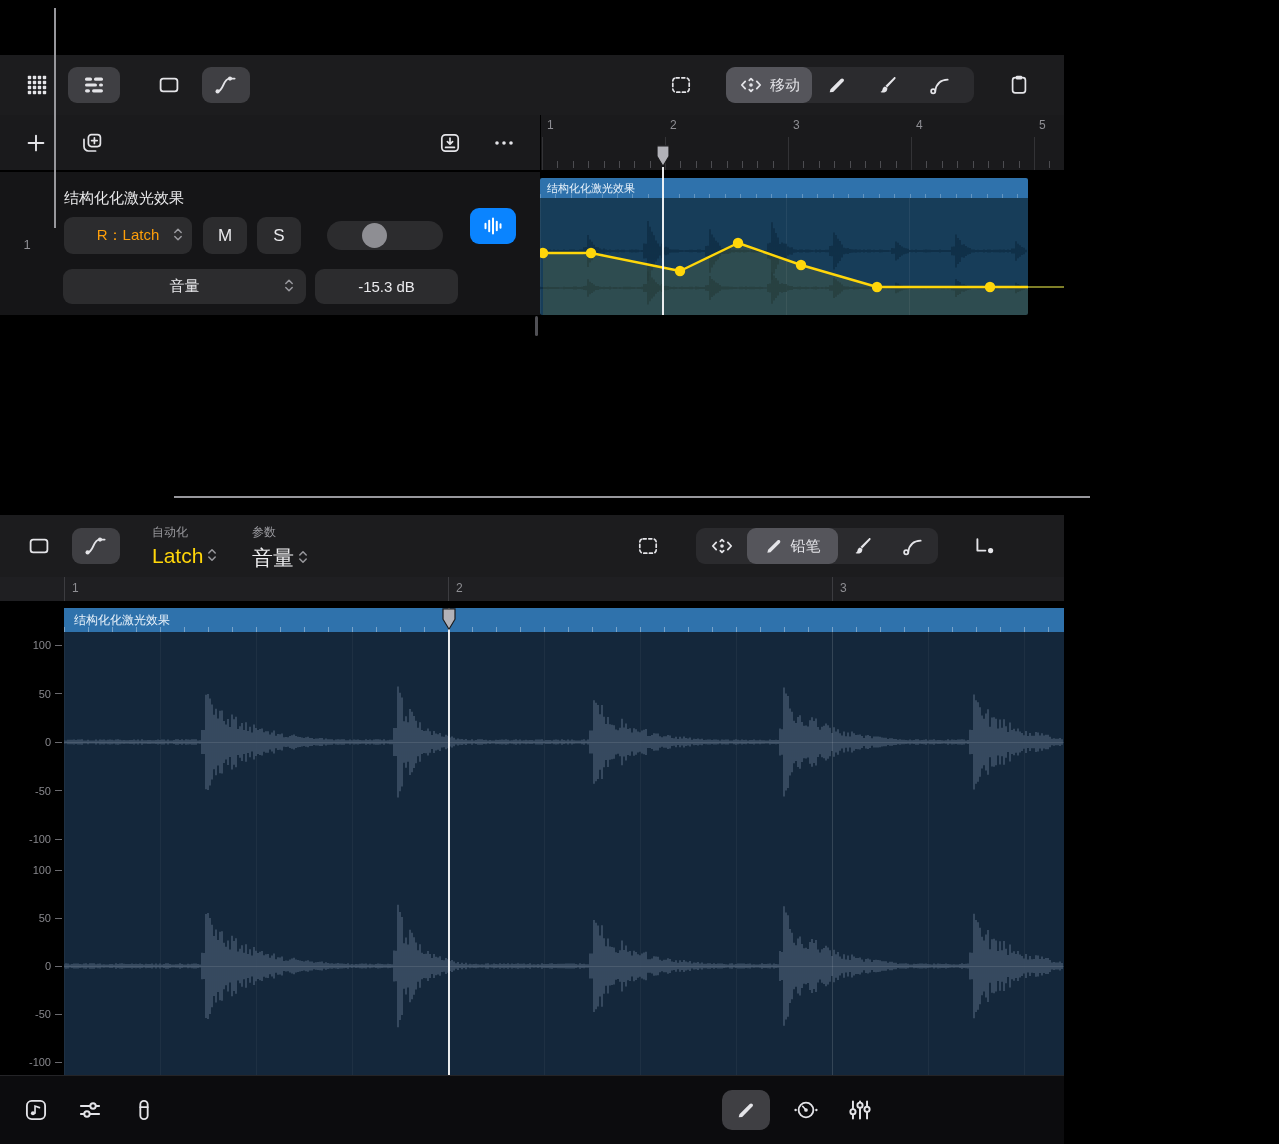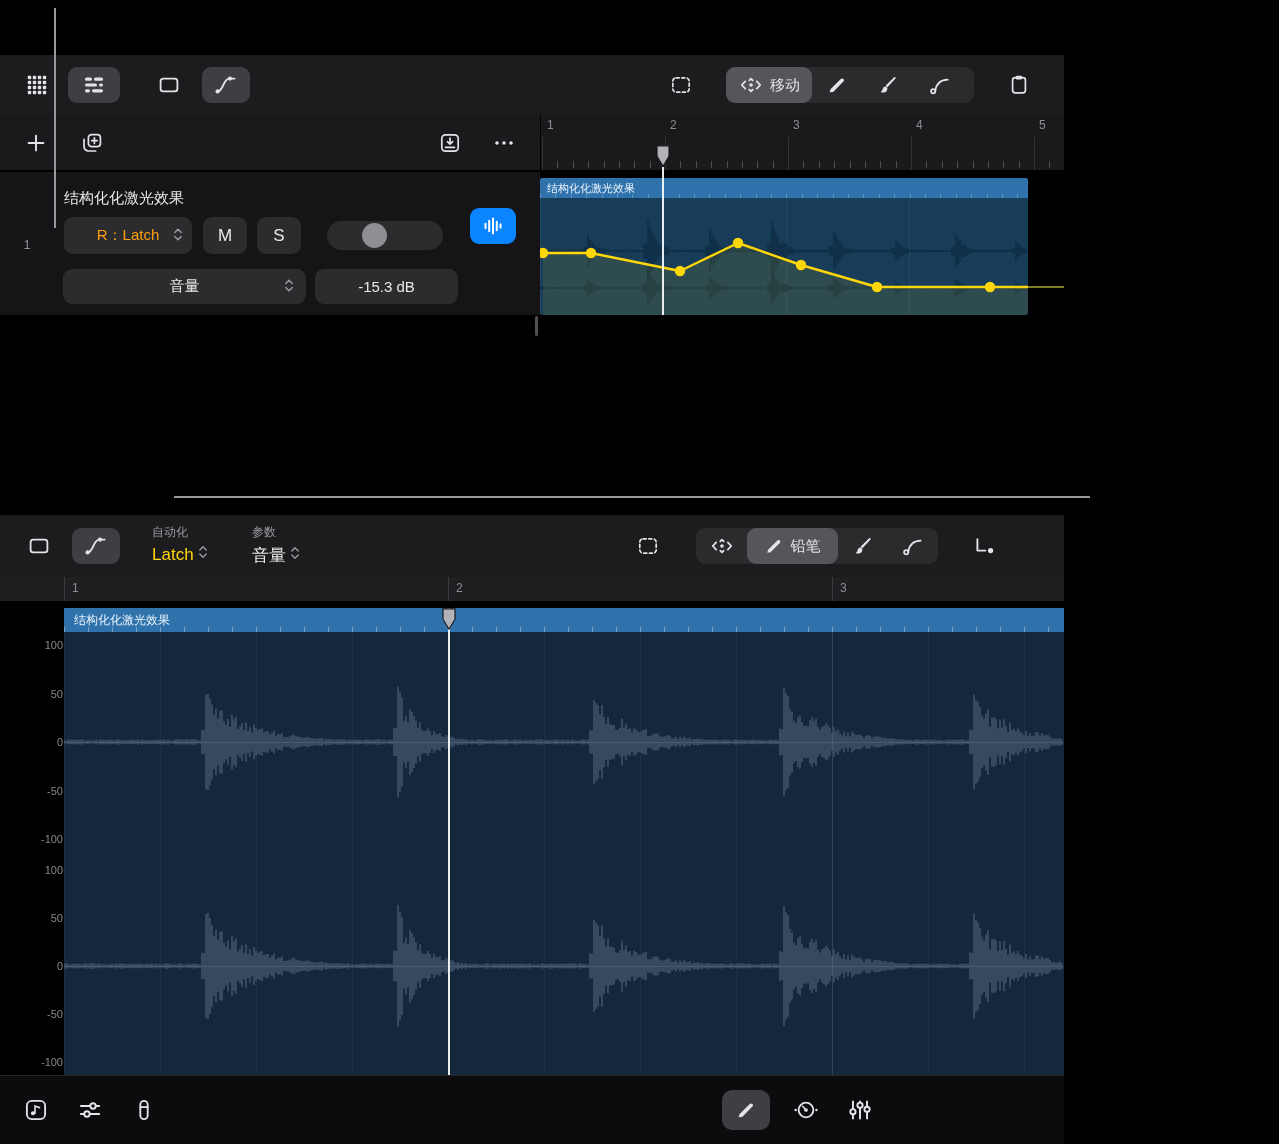--- a/index.html
+++ b/index.html
@@ -41,29 +41,29 @@
   .region-body::before{content:"";position:absolute;inset:0;
      background:repeating-linear-gradient(to right,rgba(255,255,255,.06) 0 1px,transparent 1px 123px);}
   .region-body svg{position:absolute;left:0;top:0;}
   .olive-line{position:absolute;left:1028px;top:114px;width:36px;height:2.4px;background:#7e7e28;}
   .playline{width:2px;background:rgba(255,255,255,.9);z-index:6;}
   .scroll-nub{left:535px;top:261px;width:3px;height:20px;border-radius:2px;background:#505055;}
   
   .ed-header{left:0;top:460px;width:1064px;height:62px;background:#1c1c1e;}
   .ed-field{position:absolute;top:9px;}
   .ed-label{font-size:12px;color:#98989d;margin-bottom:3px;}
-  .ed-value{display:flex;align-items:center;gap:4px;font-size:17px;color:#ececee;text-align:right;}
+  .ed-value{display:flex;align-items:center;gap:4px;font-size:21px;color:#ececee;text-align:right;}
   .ed-value.yellow{color:#ffd60a;}
   .ed-ruler{left:0;top:522px;width:1064px;height:24px;background:#1f1f22;overflow:hidden;}
   .barline2{position:absolute;top:0;bottom:0;width:1px;background:#3c3c40;}
   .ed-ruler .rnum{top:4px;}
   .ed-strip{left:64px;top:553px;width:1000px;height:24px;background:#2f72ac;font-size:12px;color:#eaf3fb;line-height:24px;padding-left:10px;overflow:hidden;}
   .ed-strip::after{content:"";position:absolute;left:0;right:0;bottom:0;height:5px;
      background:repeating-linear-gradient(to right,rgba(255,255,255,.35) 0 1px,transparent 1px 24px);}
-  .ed-scale{left:12px;top:577px;width:64px;height:443px;}
+  .ed-scale{left:0;top:577px;width:64px;height:443px;}
   .axis{position:absolute;right:2px;display:flex;align-items:center;gap:4px;font-size:11px;color:#87878c;height:16px;}
   .axis i{display:block;width:7px;height:0;border-top:1px solid #6a6a6f;}
   .ed-wave{left:64px;top:577px;width:1000px;height:443px;background:#14273b;overflow:hidden;
      background-image:repeating-linear-gradient(to right,rgba(255,255,255,.045) 0 1px,transparent 1px 96px);}
   .gridline-v{position:absolute;top:0;bottom:0;width:1px;background:rgba(255,255,255,.10);}
   .gridline-h{position:absolute;left:0;right:0;height:1px;background:rgba(255,255,255,.10);}
   
   .toolbar-bottom{left:0;top:1020px;width:1064px;height:69px;background:#0c0c0e;border-top:1px solid #242427;}
   .callout-v{position:absolute;left:54px;top:8px;width:2px;height:220px;background:#97979c;z-index:50;}
   .callout-h{position:absolute;left:174px;top:496px;width:916px;height:2px;background:#97979c;z-index:50;}

